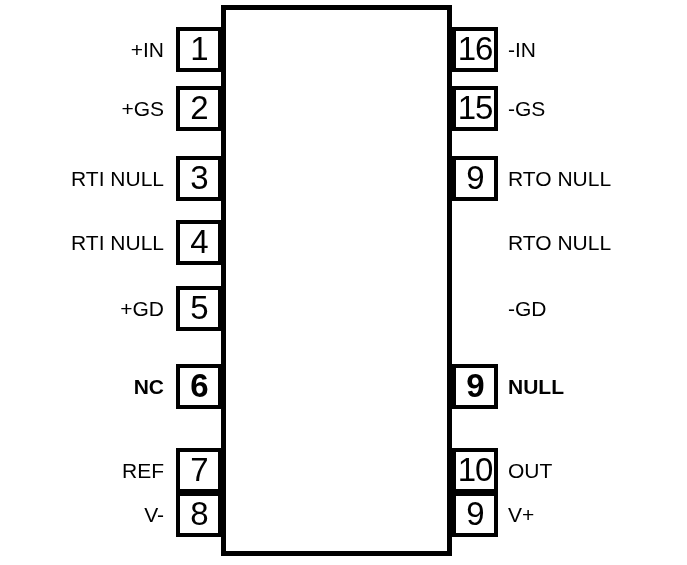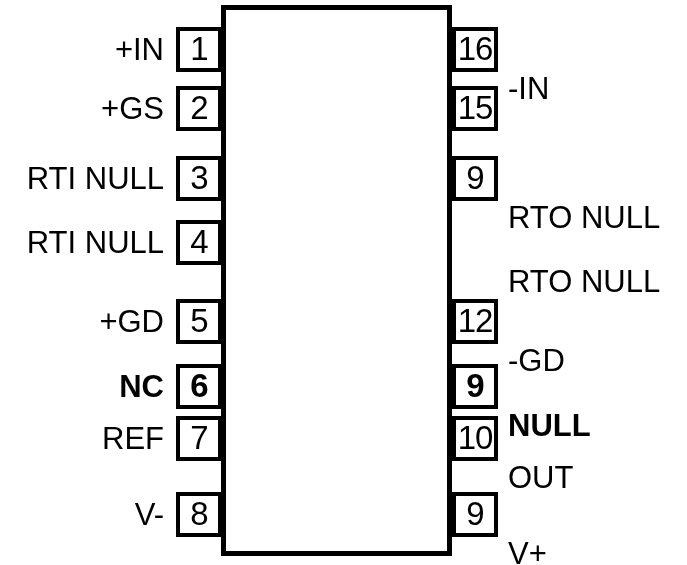--- a/index.html
+++ b/index.html
@@ -69,35 +69,34 @@
   }
 
   
   .pin-label {
     position: absolute;
     top: 0;
     height: 45px;
     display: flex;
     align-items: center;
     font-family: "Liberation Sans", sans-serif;
-    font-size: 31px;
+    font-size: 21px;
     color: #000000;
     white-space: nowrap;
     z-index: 1;
   }
   .pin-label.left {
     left: 0;
     width: 164px;
     justify-content: flex-end;
   }
   .pin-label.right {
     left: 508px;
     width: 179px;
     justify-content: flex-start;
-    margin-top: 39px;
   }
 </style>
 </head>
 <body>
 
 <div id="diagram">
 
   <div class="ic-body"></div>
 
   <div class="pin-row" style="top:27px;">
@@ -112,20 +111,21 @@
   </div>
 
   <div class="pin-row" style="top:86px;padding-left:23px;">
     <div class="pin-label left">+GS</div>
     <div class="pin-box left">
       <span class="pin-number">2</span>
     </div>
     <div class="pin-box right">
       <span class="pin-number">15</span>
     </div>
+    <div class="pin-label right">-GS</div>
   </div>
 
   <div class="pin-row" style="top:156px;">
     <div class="pin-label left">RTI NULL</div>
     <div class="pin-box left">
       <span class="pin-number">3</span>
     </div>
     <div class="pin-box right">
       <span class="pin-number">9</span>
     </div>
@@ -133,43 +133,40 @@
   </div>
 
   <div class="pin-row" style="top:220px;">
     <div class="pin-label left">RTI NULL</div>
     <div class="pin-box left">
       <span class="pin-number">4</span>
     </div>
     <div class="pin-label right">RTO NULL</div>
   </div>
 
-  <div class="pin-row" style="top:299px;">
+  <div class="pin-row" style="top:286px;">
     <div class="pin-label left">+GD</div>
     <div class="pin-box left">
       <span class="pin-number">5</span>
-    </div>
-    <div class="pin-box right">
-      <span class="pin-number">12</span>
     </div>
     <div class="pin-label right">-GD</div>
   </div>
 
   <div class="pin-row" style="top:364px;font-weight:bold;">
     <div class="pin-label left">NC</div>
     <div class="pin-box left">
       <span class="pin-number">6</span>
     </div>
     <div class="pin-box right">
       <span class="pin-number">9</span>
     </div>
     <div class="pin-label right">NULL</div>
   </div>
 
-  <div class="pin-row" style="top:416px;">
+  <div class="pin-row" style="top:448px;">
     <div class="pin-label left">REF</div>
     <div class="pin-box left">
       <span class="pin-number">7</span>
     </div>
     <div class="pin-box right">
       <span class="pin-number">10</span>
     </div>
     <div class="pin-label right">OUT</div>
   </div>
 

